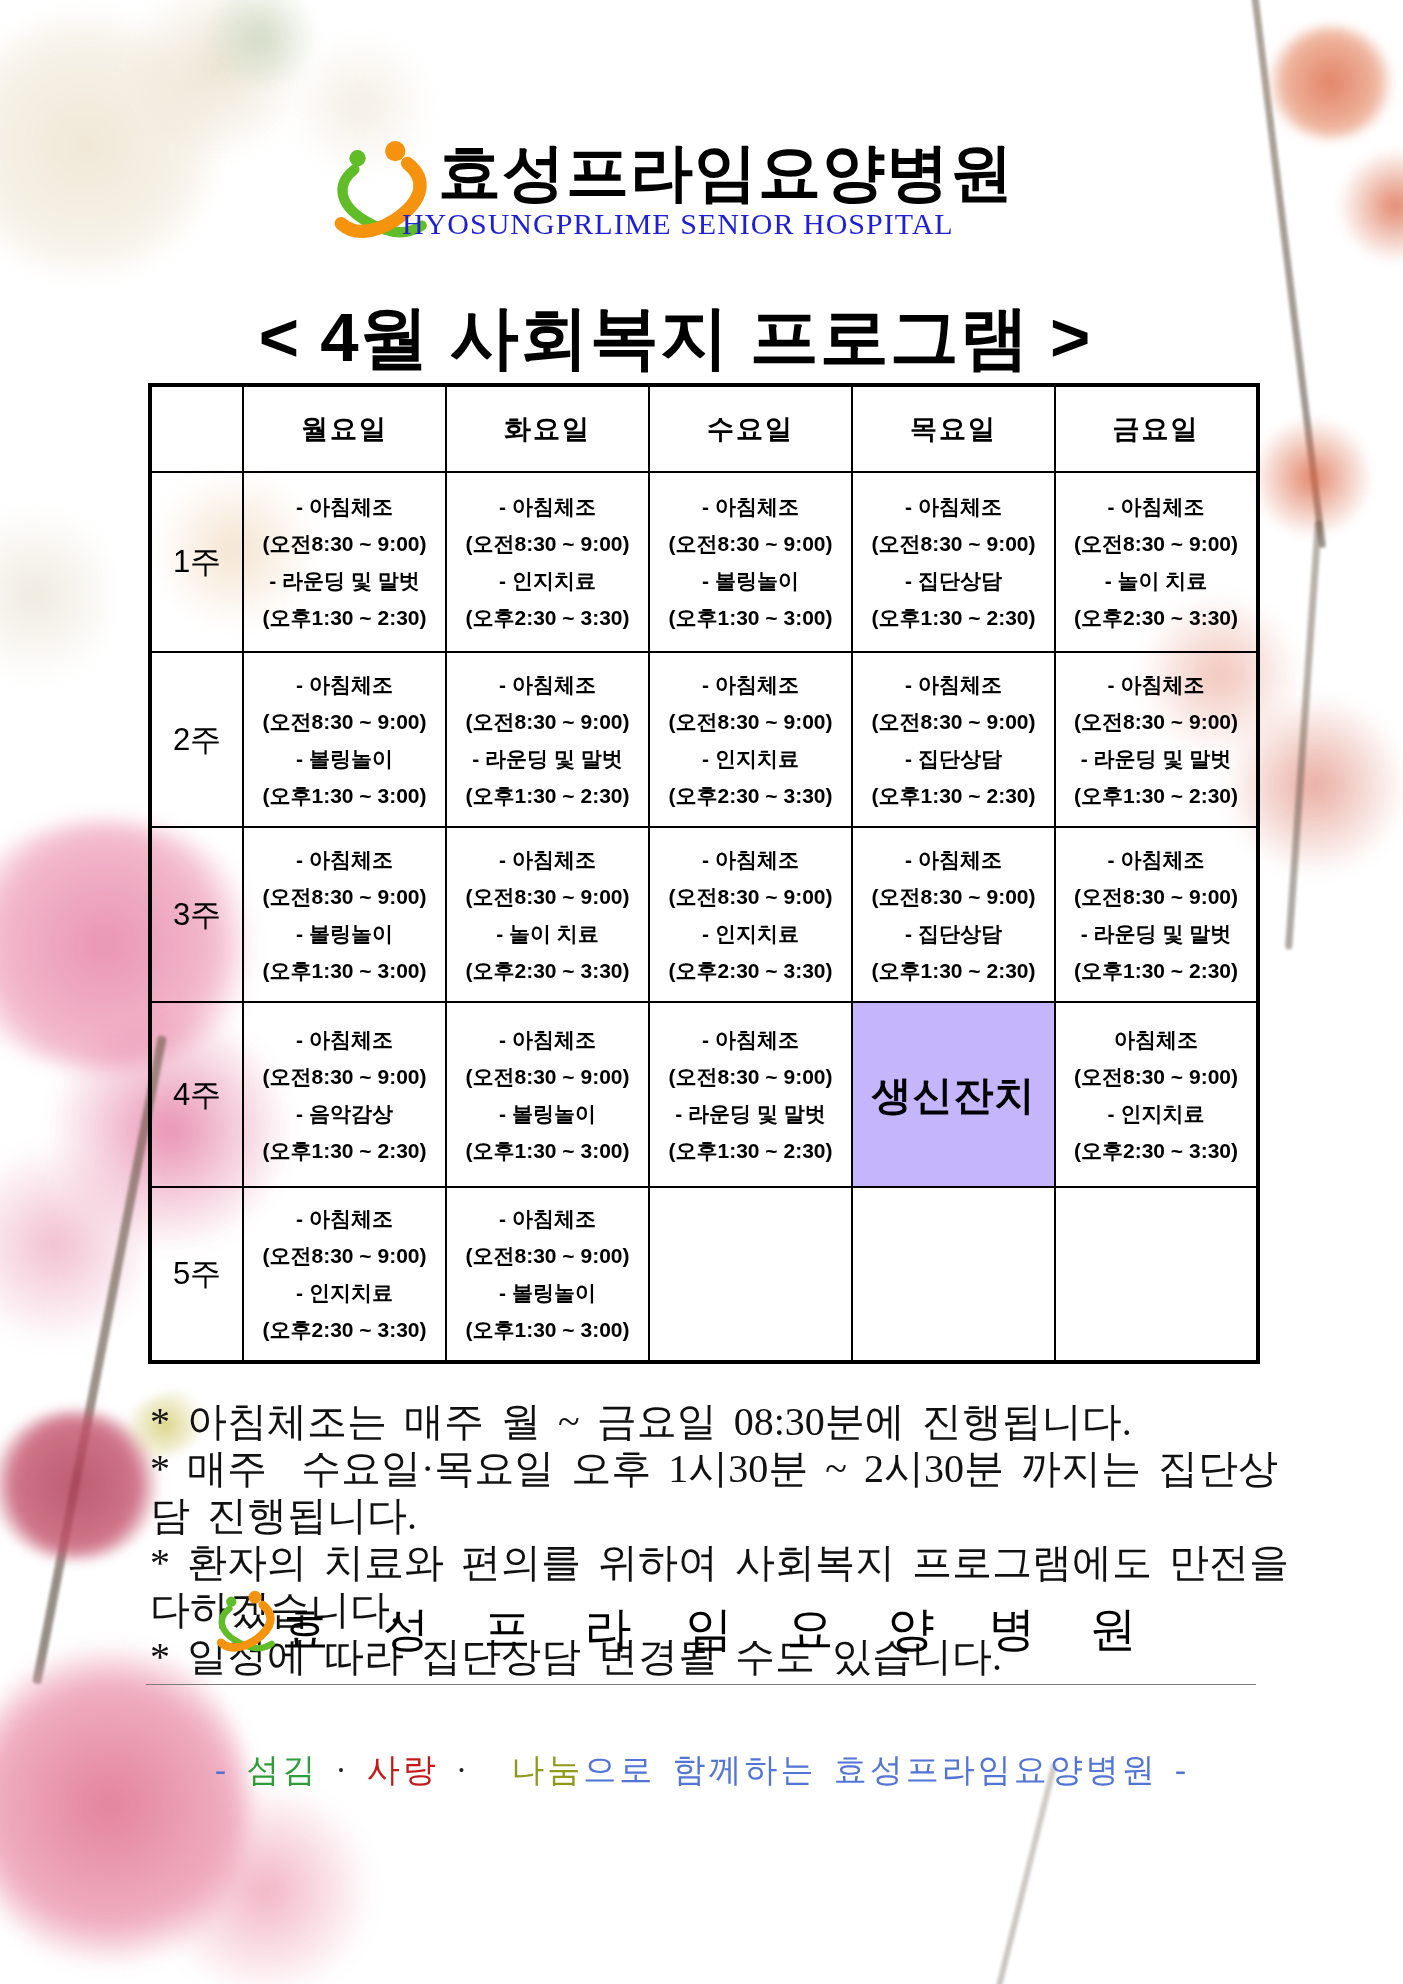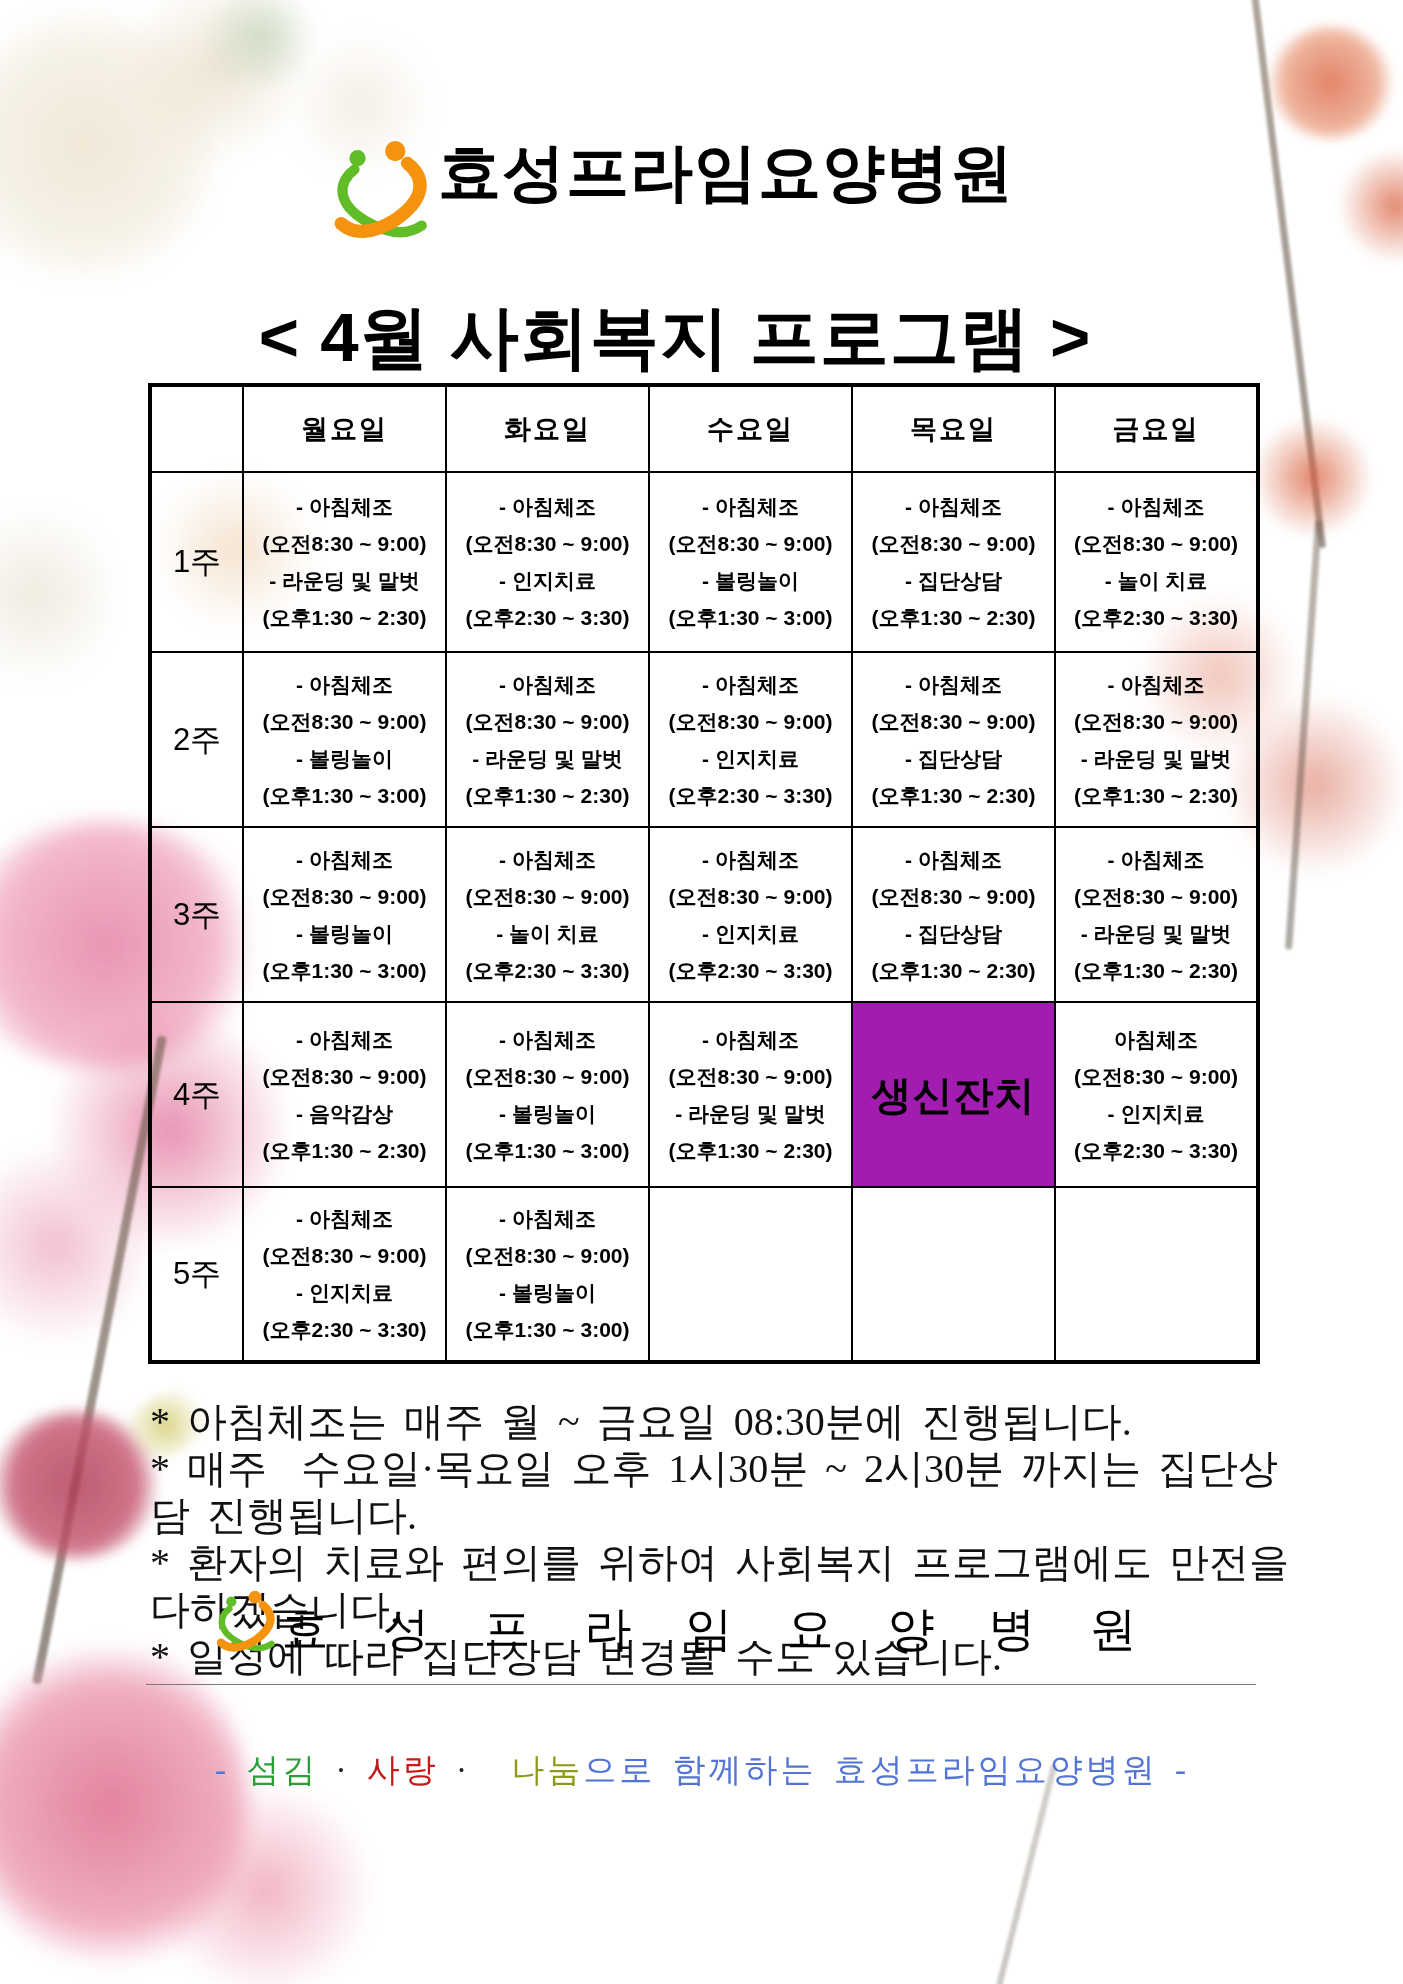--- a/index.html
+++ b/index.html
@@ -107,20 +107,21 @@
 
   <div class="brand">
     <svg viewBox="0 0 100 110" aria-hidden="true">
       <circle cx="27" cy="17" r="8" fill="#61bd27"></circle>
       <circle cx="64" cy="10" r="10" fill="#f5930f"></circle>
       <path d="M24 28 C6 42 8 62 34 78 C54 90 74 94 90 83" fill="none" stroke-width="10" stroke-linecap="round" stroke="#61bd27"></path>
       <path d="M76 22 C95 37 93 58 63 78 C44 90 24 93 11 81" fill="none" stroke-width="13" stroke-linecap="round" stroke="#f5930f"></path>
     </svg>
     <div class="brand-text">
       <div class="brand-title">효성프라임요양병원</div>
+      <div class="brand-sub">HYOSUNGPRLIME  SENIOR  HOSPITAL</div>
     </div>
   </div>
 
   <div class="page-title">&lt; 4월 사회복지 프로그램 &gt;</div>
 
   <table class="schedule">
     <colgroup>
       <col class="week-col">
       <col class="day-col">
         <col class="day-col">
@@ -251,21 +252,21 @@
             <div class="line">(오전8:30 ~ 9:00)</div>
             <div class="line">- 볼링놀이</div>
             <div class="line">(오후1:30 ~ 3:00)</div>
           </td>
           <td class="cell">
             <div class="line">- 아침체조</div>
             <div class="line">(오전8:30 ~ 9:00)</div>
             <div class="line">- 라운딩 및 말벗</div>
             <div class="line">(오후1:30 ~ 2:30)</div>
           </td>
-          <td class="cell highlight" style="background: #a21caf;">
+          <td class="cell highlight" style="background: #c4b5fd;">
             <div class="line">생신잔치</div>
           </td>
           <td class="cell">
             <div class="line">아침체조</div>
             <div class="line">(오전8:30 ~ 9:00)</div>
             <div class="line">- 인지치료</div>
             <div class="line">(오후2:30 ~ 3:30)</div>
           </td>
         </tr>
         <tr>

